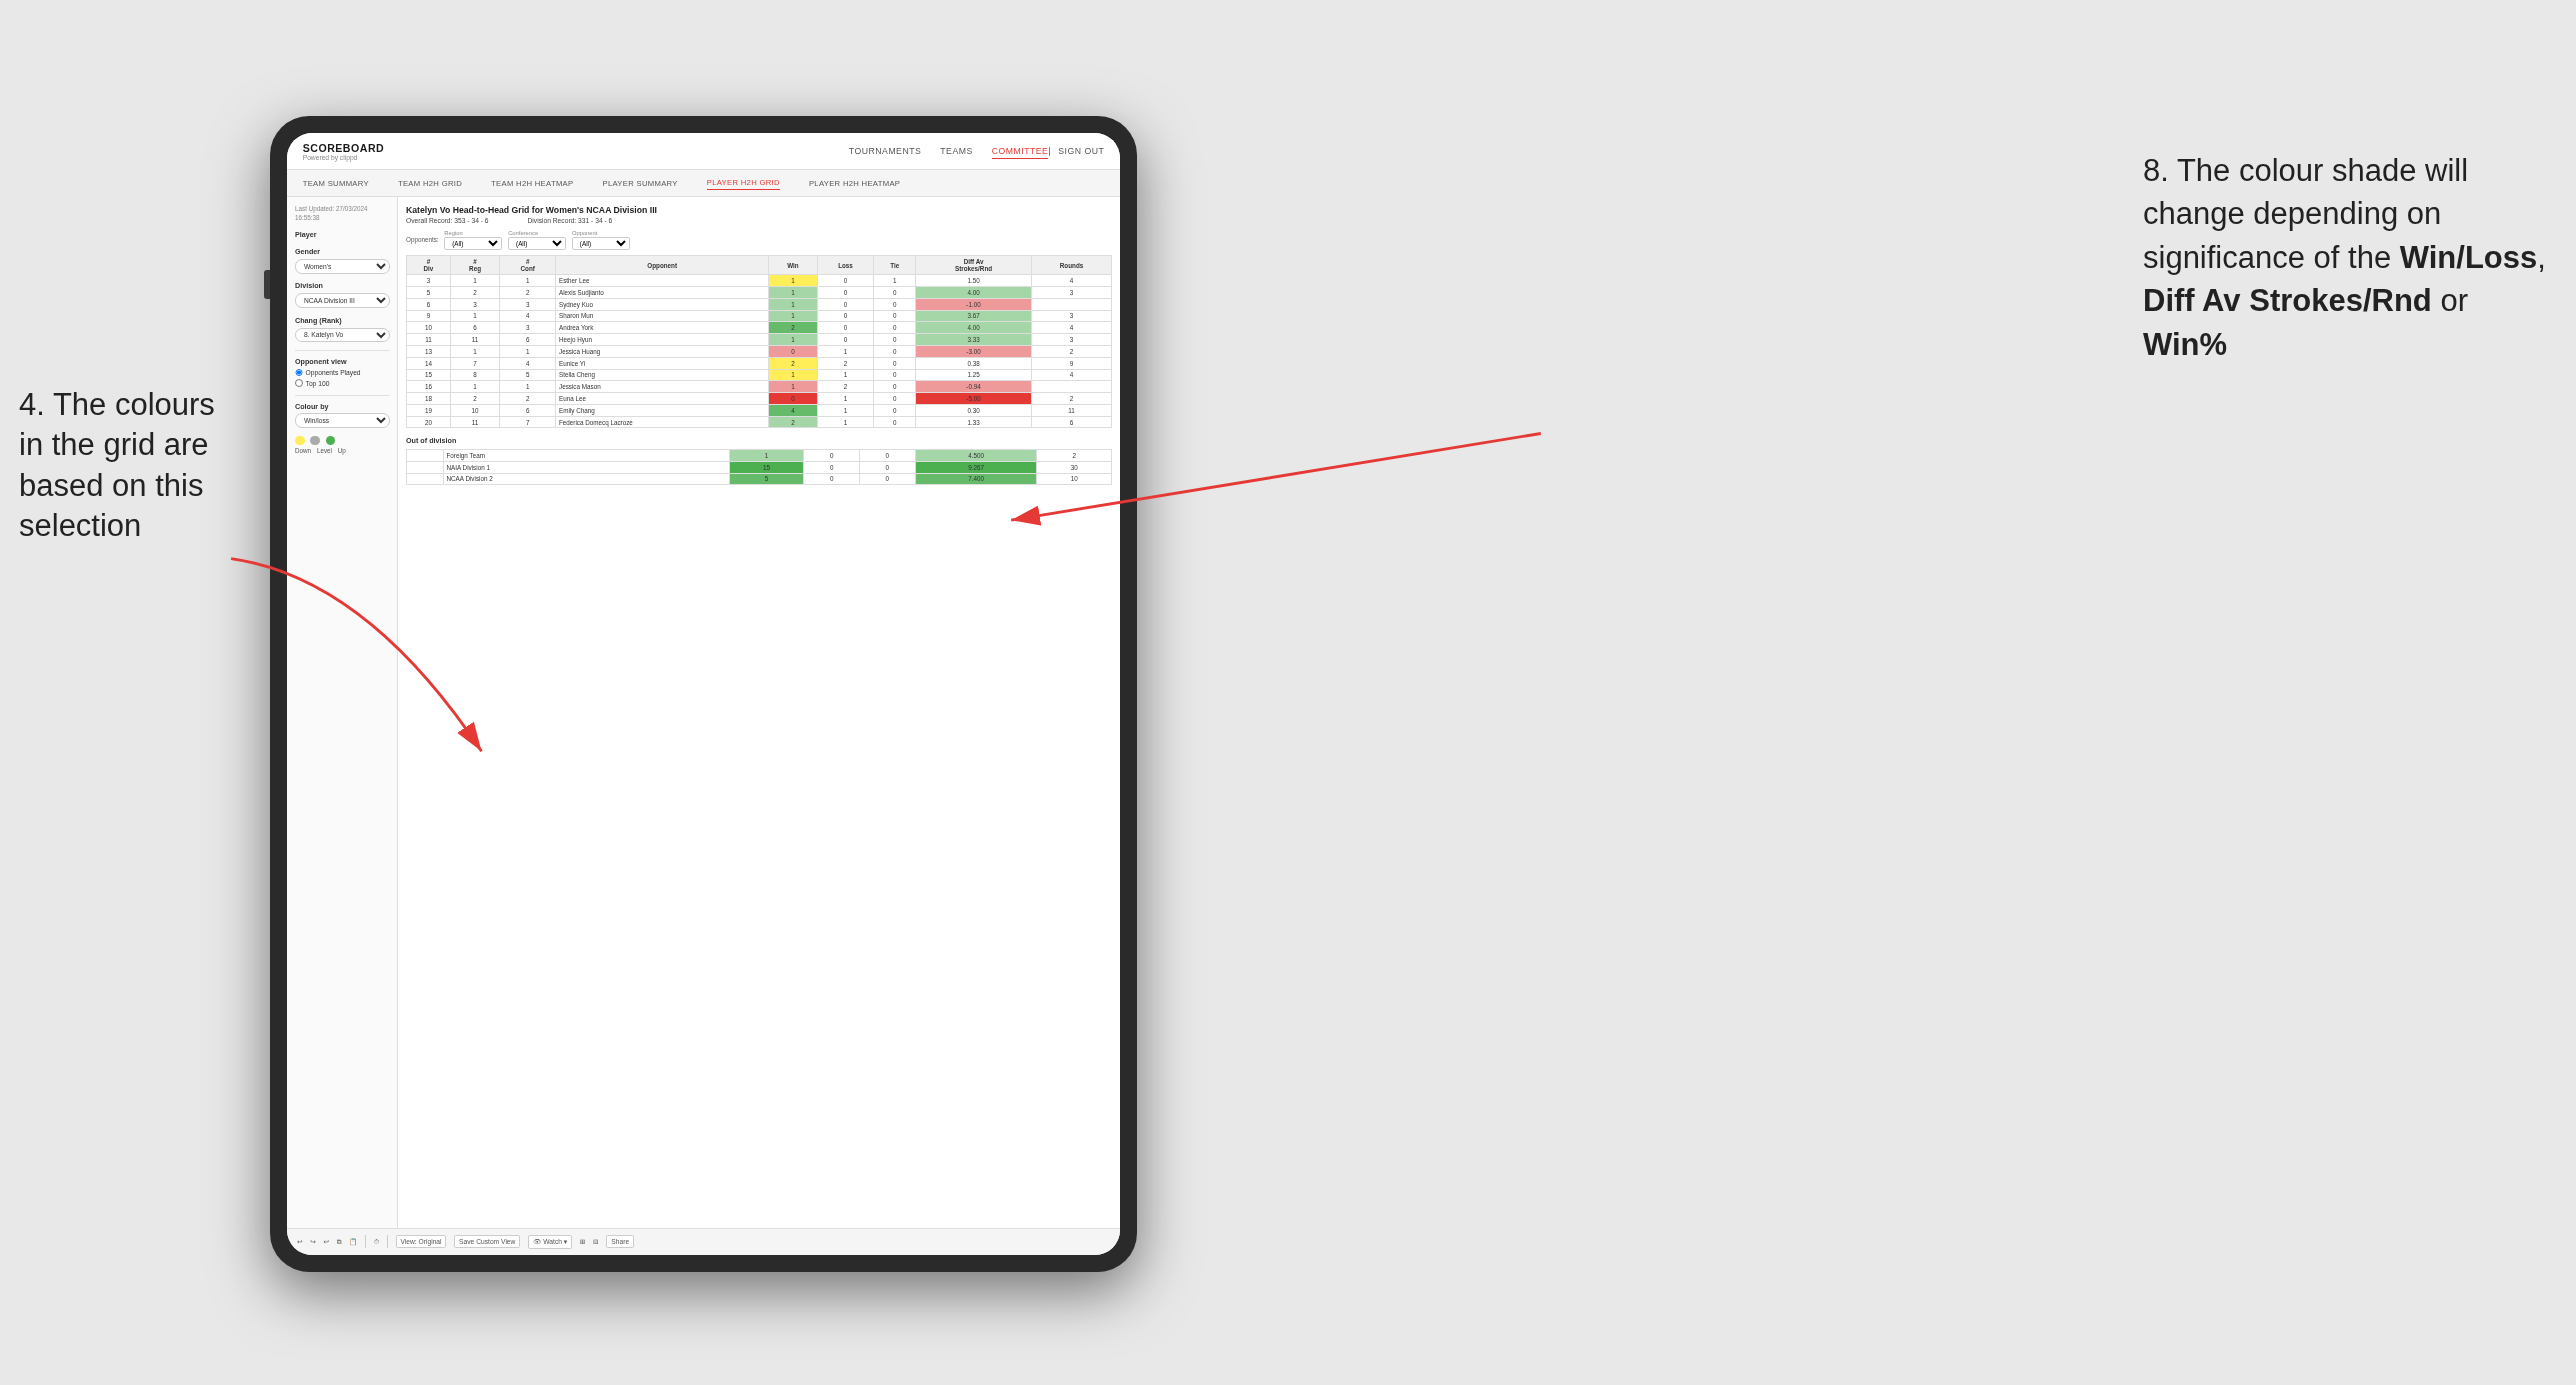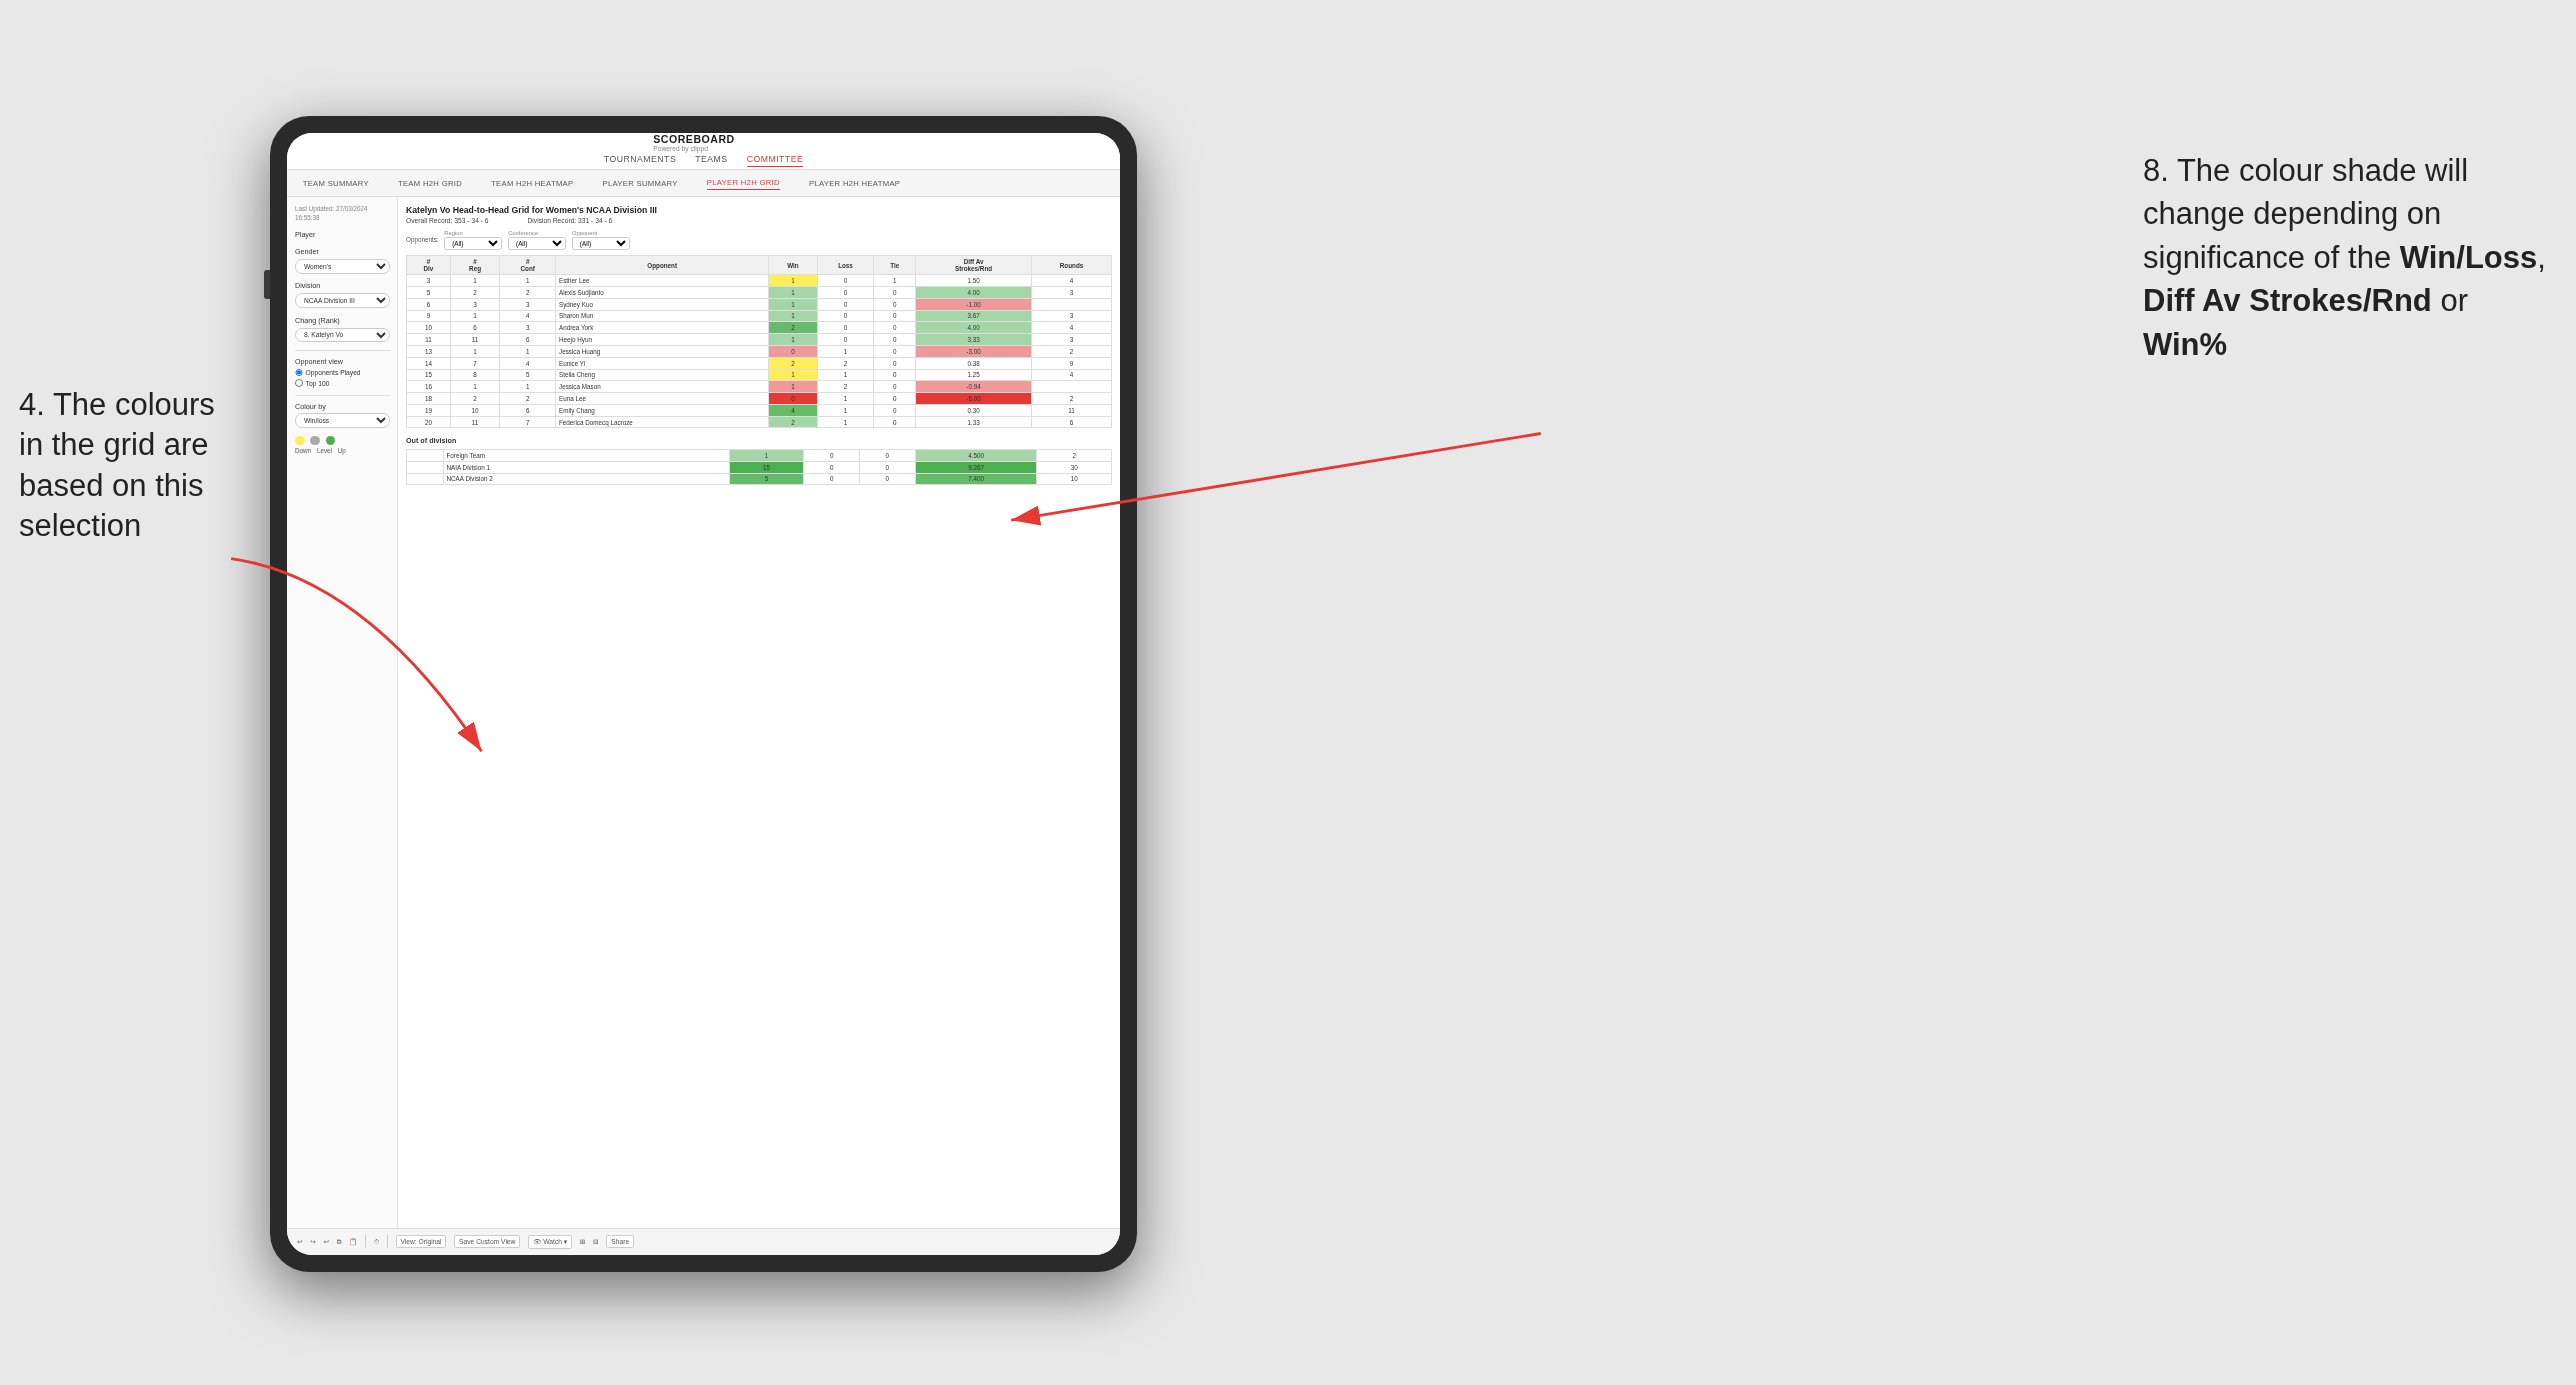--- a/index.html
+++ b/index.html
@@ -37,21 +37,20 @@
 
     
     .nav-bar {
       background: #fff;
       border-bottom: 1px solid #ddd;
       padding: 0 15.4px;
       display: flex;
       align-items: center;
       height: 37px;
       flex-shrink: 0;
-      flex-direction: column;
     }
 
     .logo-area {
       display: flex;
       flex-direction: column;
       margin-right: 19px;
     }
 
     .logo-text {
       font-size: 10.6px;
@@ -143,21 +142,21 @@
       margin-bottom: 7.7px;
       line-height: 1.4;
     }
 
     .sidebar-section {
       margin-bottom: 7.7px;
     }
 
     .sidebar-label {
       font-size: 7.2px;
-      font-weight: normal;
+      font-weight: bold;
       color: #333;
       margin-bottom: 2.9px;
     }
 
     .sidebar-select {
       width: 100%;
       font-size: 6.7px;
       padding: 1.9px 3.9px;
       border: 1px solid #ccc;
       background: #fff;

